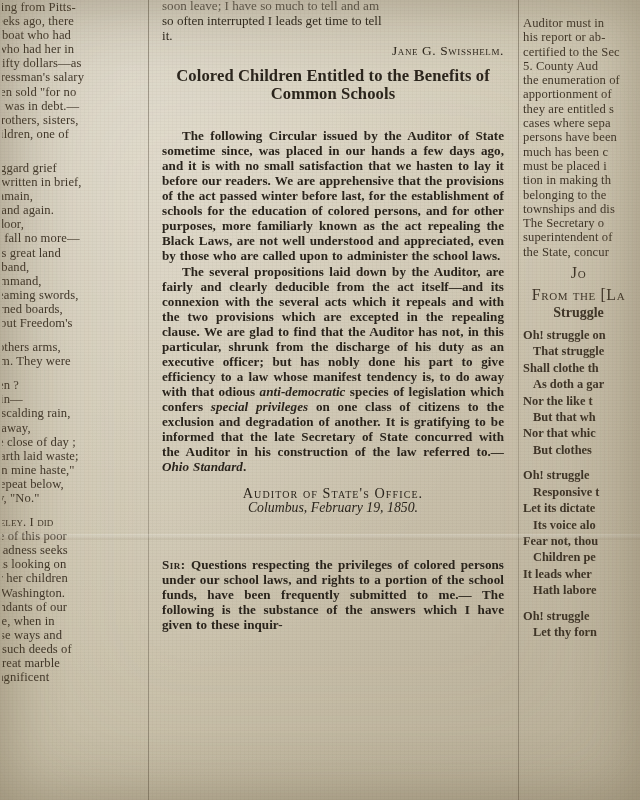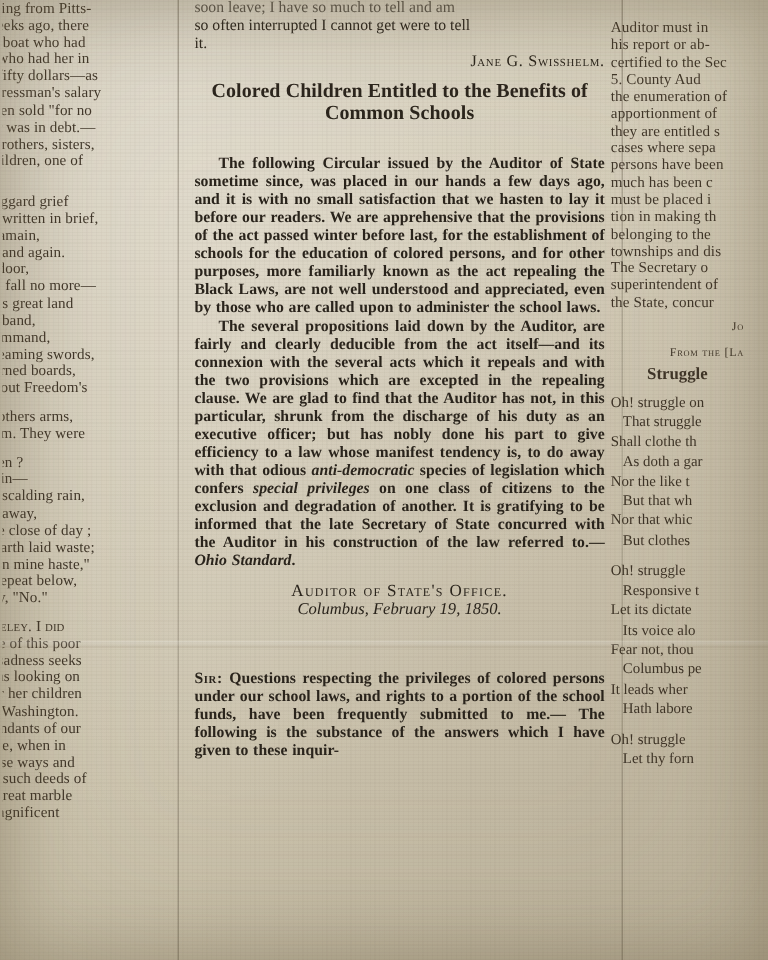--- a/index.html
+++ b/index.html
@@ -62,26 +62,25 @@
     padding: 0 8px 0 2px;
     color: #33291d;
     opacity: 0.92;
   }
   #col-center {
     left: 150px;
     width: 368px;
     padding: 0 14px 0 12px;
   }
   #col-right {
-    left: 501px;
+    left: 515px;
     width: 121px;
-    padding: 0 2px 0 8px;
+    padding: 16px 2px 0 8px;
     color: #33291d;
     opacity: 0.92;
-    margin-top: 16px;
   }
 
   
   #col-left .ln {
     white-space: nowrap;
     overflow: hidden;
     text-indent: -14px;
     font-size: 12.6px;
     line-height: 14.1px;
     letter-spacing: 0.1px;
@@ -136,43 +135,44 @@
     margin: 1px 0 6px 0;
     text-align: center;
     font-style: italic;
     font-size: 13.8px;
   }
   .it { font-style: italic; }
   .sc { font-variant: small-caps; letter-spacing: 0.5px; }
 
   
   #col-right .r-head {
-    text-align: right;
+    text-align: center;
     font-variant: small-caps;
-    font-size: 10px;
+    font-size: 16px;
     line-height: 16px;
     letter-spacing: 0.6px;
     margin: 6px 0 2px 0;
     white-space: nowrap;
     overflow: hidden;
   }
   #col-right .r-head2 {
     text-align: center;
     font-weight: 700;
     font-size: 14px;
     line-height: 16px;
     margin: 2px 0 6px 0;
     white-space: nowrap;
     overflow: hidden;
   }
   #col-right .verse {
     font-size: 12.4px;
     line-height: 16.4px;
     white-space: nowrap;
     overflow: hidden;
+    font-weight: bold;
   }
   #col-right .verse.ind { padding-left: 10px; }
 
   
   .top-frag {
     font-size: 13.1px;
     line-height: 15px;
     margin: 0;
   }
   .fade-top {
@@ -254,21 +254,21 @@
       <div class="ln">like, when in</div>
       <div class="ln">hese ways and</div>
       <div class="ln">of such deeds of</div>
       <div class="ln">f great marble</div>
       <div class="ln">magnificent</div>
     </div>
   </div>
 
   <div class="col" id="col-center" style="top:-2px;">
     <div class="top-frag fade-top">soon leave; I have so much to tell and am</div>
-    <div class="top-frag">so often interrupted I cannot get were to tell</div>
+    <div class="top-frag">so often interrupted I leads get time to tell</div>
     <div class="top-frag">it.</div>
     <div class="byline">Jane G. Swisshelm.</div>
 
     <div class="headline">Colored Children Entitled to the Benefits of Common Schools</div>
 
     <p class="body-p">The following Circular issued by the Auditor of State sometime since, was placed in our hands a few days ago, and it is with no small satisfaction that we hasten to lay it before our readers.   We are apprehensive that the provisions of the act passed winter before last, for the establishment of schools for the education of colored persons, and for other purposes, more familiarly known as the act repealing the Black Laws, are not well understood and appreciated, even by those who are called upon to administer the school laws.</p>
     <p class="body-p">The several propositions laid down by the Auditor, are fairly and clearly deducible from the act itself—and its connexion with the several acts which it repeals and with the two provisions which are excepted in the repealing clause.   We are glad to find that the Auditor has not, in this particular, shrunk from the discharge of his duty as an executive officer; but has nobly done his part to give efficiency to a law whose manifest tendency is, to do away with that odious <span class="it">anti-democratic</span> species of legislation which confers <span class="it">special privileges</span> on one class of citizens to the exclusion and degradation of another. It is gratifying to be informed that the late Secretary of State concurred with the Auditor in his construction of the law referred to.—<span class="it">Ohio Standard</span>.</p>
 
     <div class="subhead-caps">Auditor of State's Office.</div>
     <div class="subhead-italic">Columbus, February 19, 1850.</div>
@@ -304,21 +304,21 @@
     <div class="verse">Nor the like t</div>
     <div class="verse ind">But that wh</div>
     <div class="verse">Nor that whic</div>
     <div class="verse ind">But clothes</div>
     <div class="gap"></div>
     <div class="verse">Oh! struggle</div>
     <div class="verse ind">Responsive t</div>
     <div class="verse">Let its dictate</div>
     <div class="verse ind">Its voice alo</div>
     <div class="verse">Fear not, thou</div>
-    <div class="verse ind">Columbus pe</div>
+    <div class="verse ind">Children pe</div>
     <div class="verse">It leads wher</div>
     <div class="verse ind">Hath labore</div>
     <div class="gap"></div>
     <div class="verse">Oh! struggle</div>
     <div class="verse ind">Let thy forn</div>
   </div>
 
   <div id="crease"></div>
   <div id="grain"></div>
   <div id="vignette"></div>

